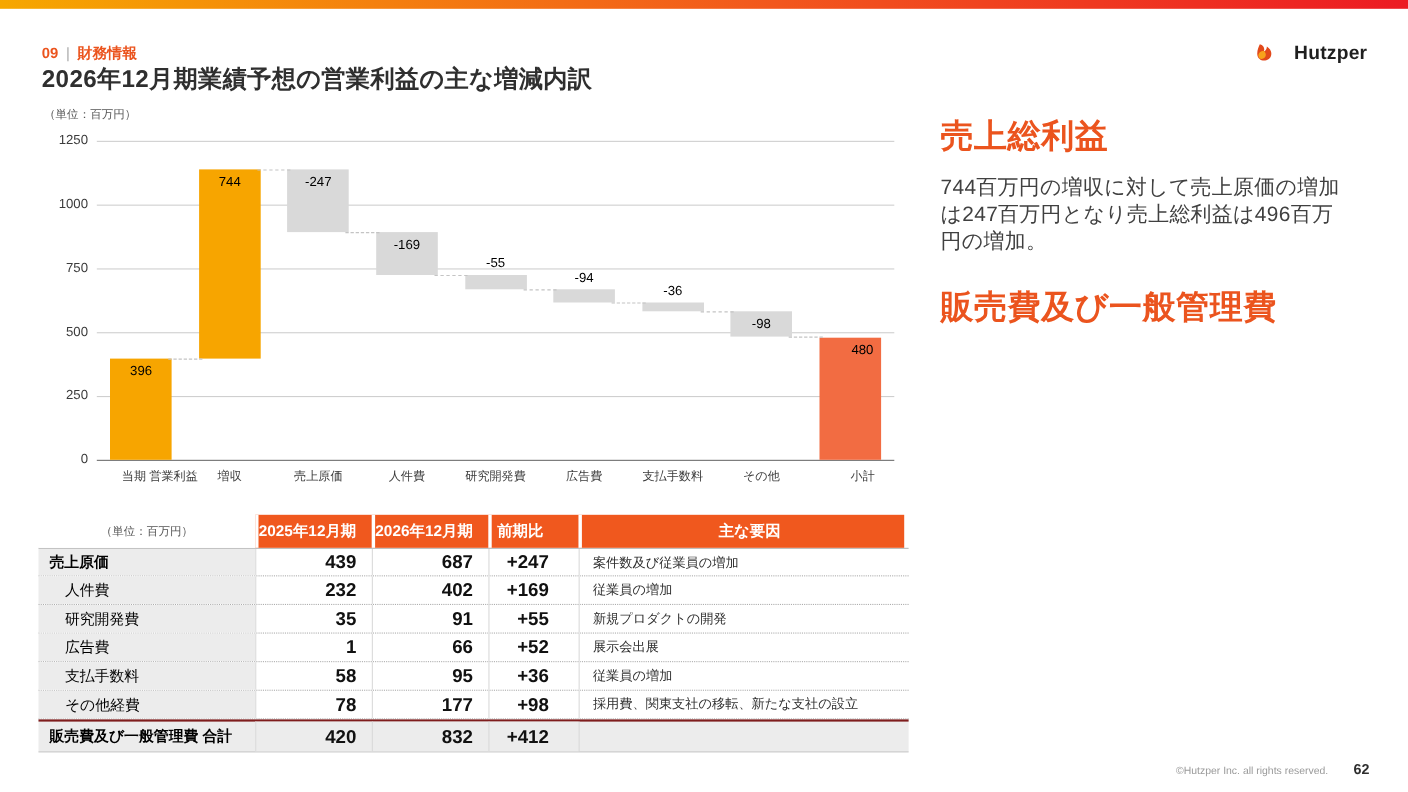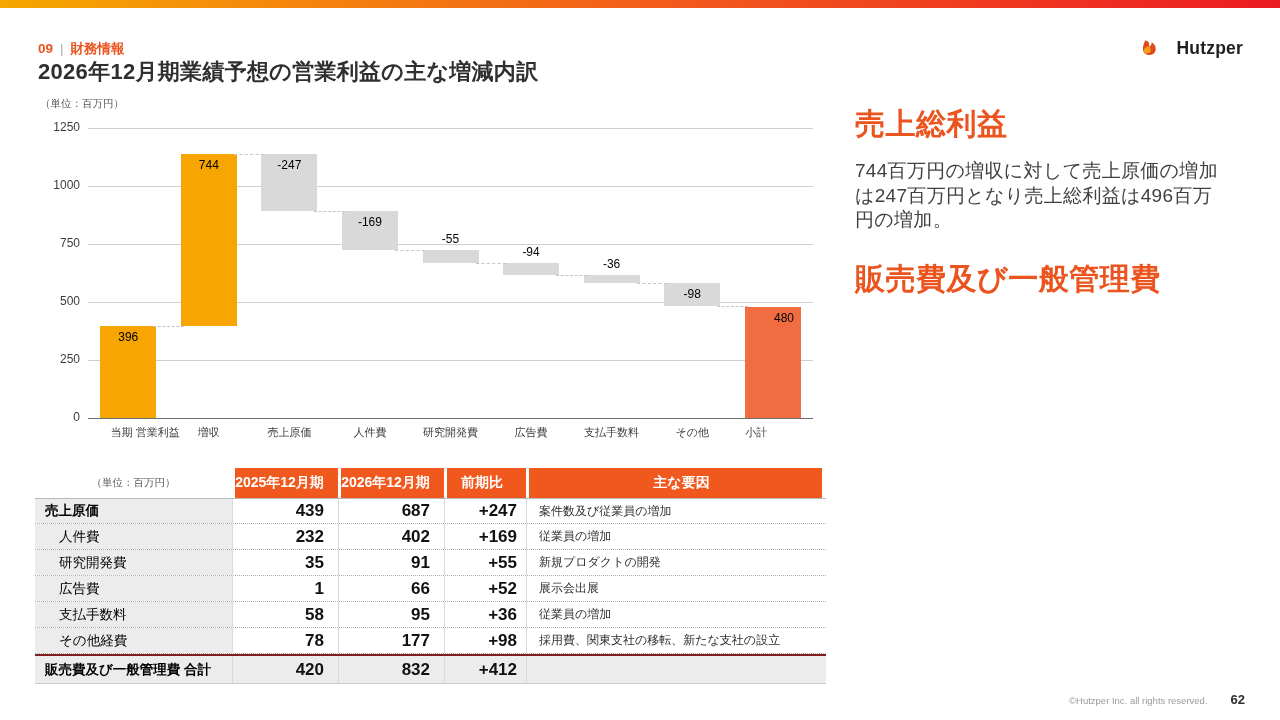--- a/index.html
+++ b/index.html
@@ -48,21 +48,21 @@
                   display:flex; align-items:center; justify-content:center; border-left:3px solid #ffffff; }
 
   .tbody .trow { height:26px; border-bottom:1px dotted #adadad; }
   .tbody .trow:first-child { border-top:1px solid #b9b9b9; }
   .tbody .c-label { background:#ECECEC; display:flex; align-items:center; padding-left:10px; }
   .tbody .c-label.indent { padding-left:24px; }
   .tbody .c-label.bold, .t-total .c-label { font-weight:bold; }
   .c-num, .c-diff { display:flex; align-items:center; justify-content:flex-end;
                     font-weight:bold; font-size:17px; color:#111; padding-right:14px;
                     border-left:1px solid #dadada; }
-  .c-diff { padding-right:9px; }
+  .c-diff { padding-right:27px; }
   .c-why { display:flex; align-items:center; font-size:12px; color:#2f2f2f; padding-left:12px;
            border-left:1px solid #dadada; font-weight:normal; }
 
   .t-total { height:30px; background:#ECECEC; border-top:2px solid #7f1d1d; border-bottom:1px solid #cccccc; }
   .t-total .c-label { display:flex; align-items:center; padding-left:10px; font-size:13.5px; }
   .t-total .c-num, .t-total .c-diff { background:#ECECEC; }
 
   
   .footer { position:absolute; right:35px; top:692px; display:flex; align-items:baseline; gap:23px; }
   .copyright { font-size:9.5px; color:#9a9a9a; }
@@ -129,21 +129,21 @@
     <div class="wbar-label" style="left: 545.611px; width: 56px; top: 143.856px;">-36</div>
     <div class="connector" style="left: 518.056px; width: 30.5556px; top: 161.856px;"></div>
     <div class="xlabel" style="left: 523.333px; width: 100.556px;">支払手数料</div>
     <div class="wbar" style="left: 626.167px; top: 170.208px; width: 56px; height: 22.736px; background: rgb(217, 217, 217);"></div>
     <div class="wbar-label" style="left: 626.167px; width: 56px; top: 174.208px;">-98</div>
     <div class="connector" style="left: 598.611px; width: 30.5556px; top: 170.208px;"></div>
     <div class="xlabel" style="left: 603.889px; width: 100.556px;">その他</div>
     <div class="wbar" style="left: 706.722px; top: 193.64px; width: 56px; height: 111.36px; background: rgb(242, 108, 66);"></div>
     <div class="wbar-label" style="left: 701px; width: 56px; top: 197.64px; margin-left: 17px;">480</div>
     <div class="connector" style="left: 679.167px; width: 30.5556px; top: 192.944px;"></div>
-    <div class="xlabel" style="left: 668px; width: 100.556px;">小計</div>
+    <div class="xlabel" style="left: 696px; width: 100.556px;">小計</div>
   </div>
 
 <div class="right-panel">
   <div class="sec-heading">売上総利益</div>
   <div class="sec-body">744百万円の増収に対して売上原価の増加
 は247百万円となり売上総利益は496百万
 円の増加。</div>
   <div class="sec-heading sec-gap">販売費及び一般管理費</div>
 </div>
 

